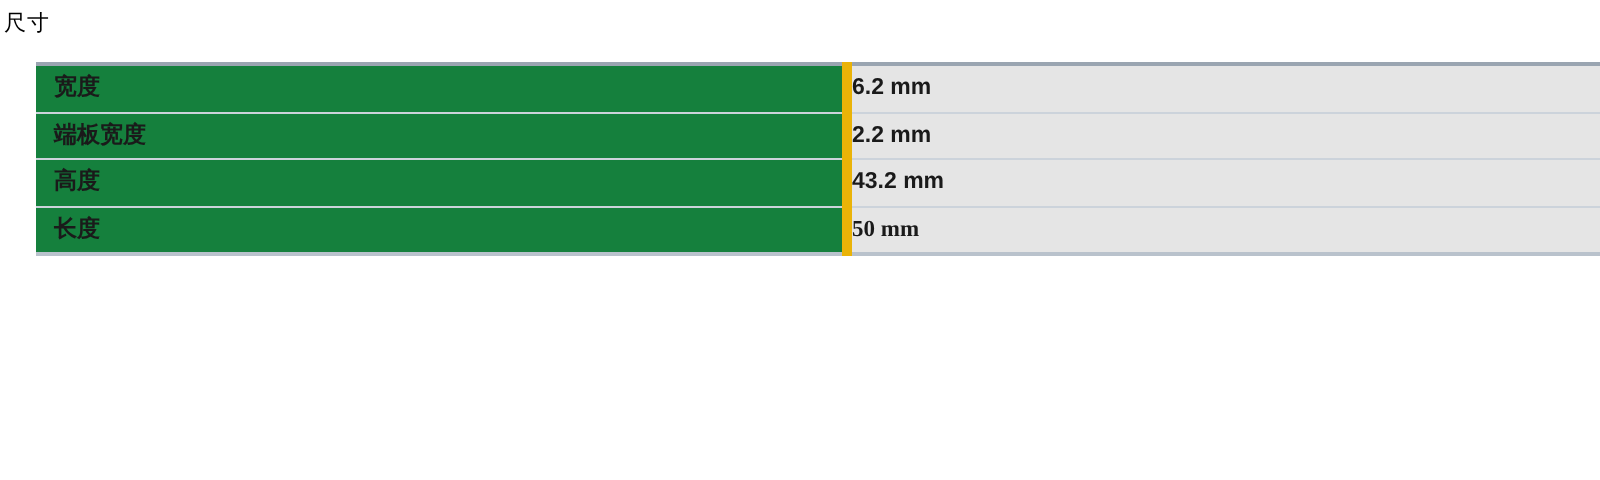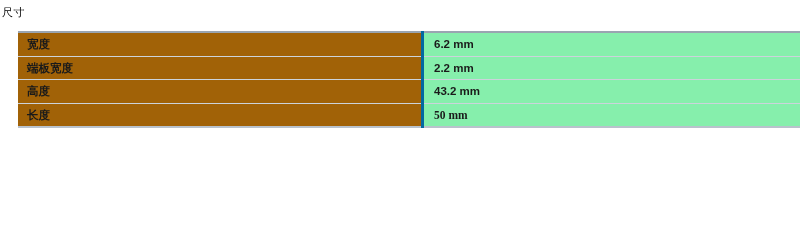--- a/index.html
+++ b/index.html
@@ -52,29 +52,28 @@
     border-bottom: 1px solid #ccd3db;
   }
 
   .spec-table tr:last-child td {
     border-bottom: 2px solid #b9c2cc;
     font-family: Liberation Serif, serif;
   }
 
   td.label-cell {
     width: 394px;
-    background: #a16207;
+    background: #15803d;
     padding-left: 9px;
-    border-right: 3px solid #0369a1;
+    border-right: 1px solid #0369a1;
   }
 
   td.value-cell {
-    background: #86efac;
-    padding-left: 10px;
-    border-left: 1px solid #eab308;
+    background: #e5e5e5;
+    border-left: 5px solid #eab308;
   }
 </style>
 </head>
 <body>
 
 <div class="page">
 
   <div class="section-title">尺寸</div>
 
   <table class="spec-table">

